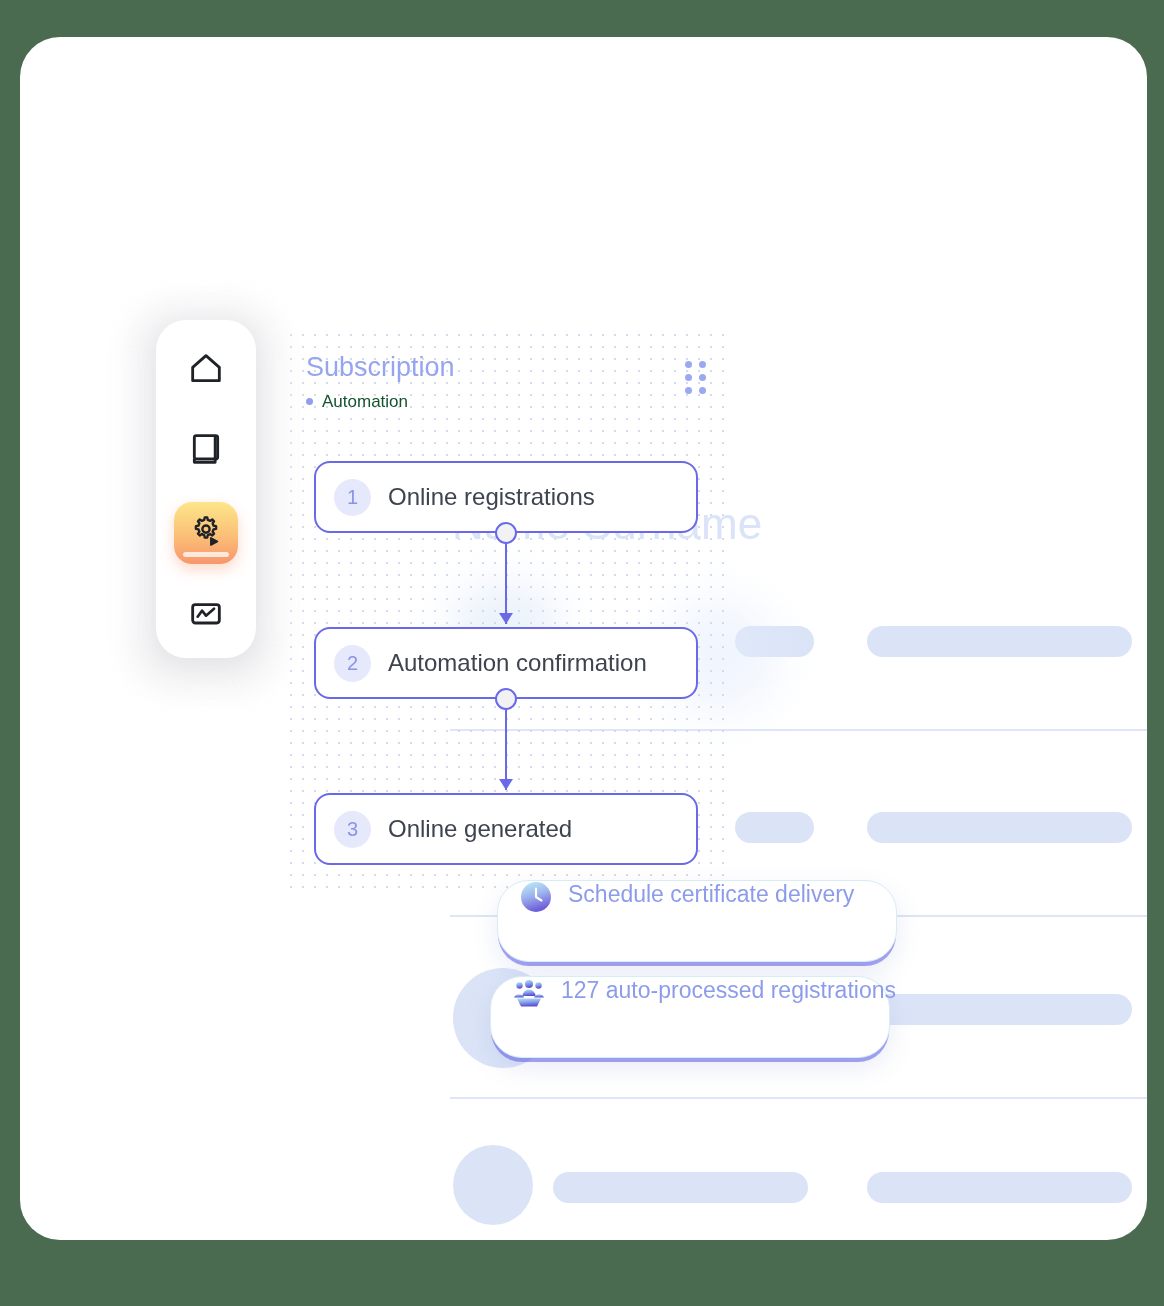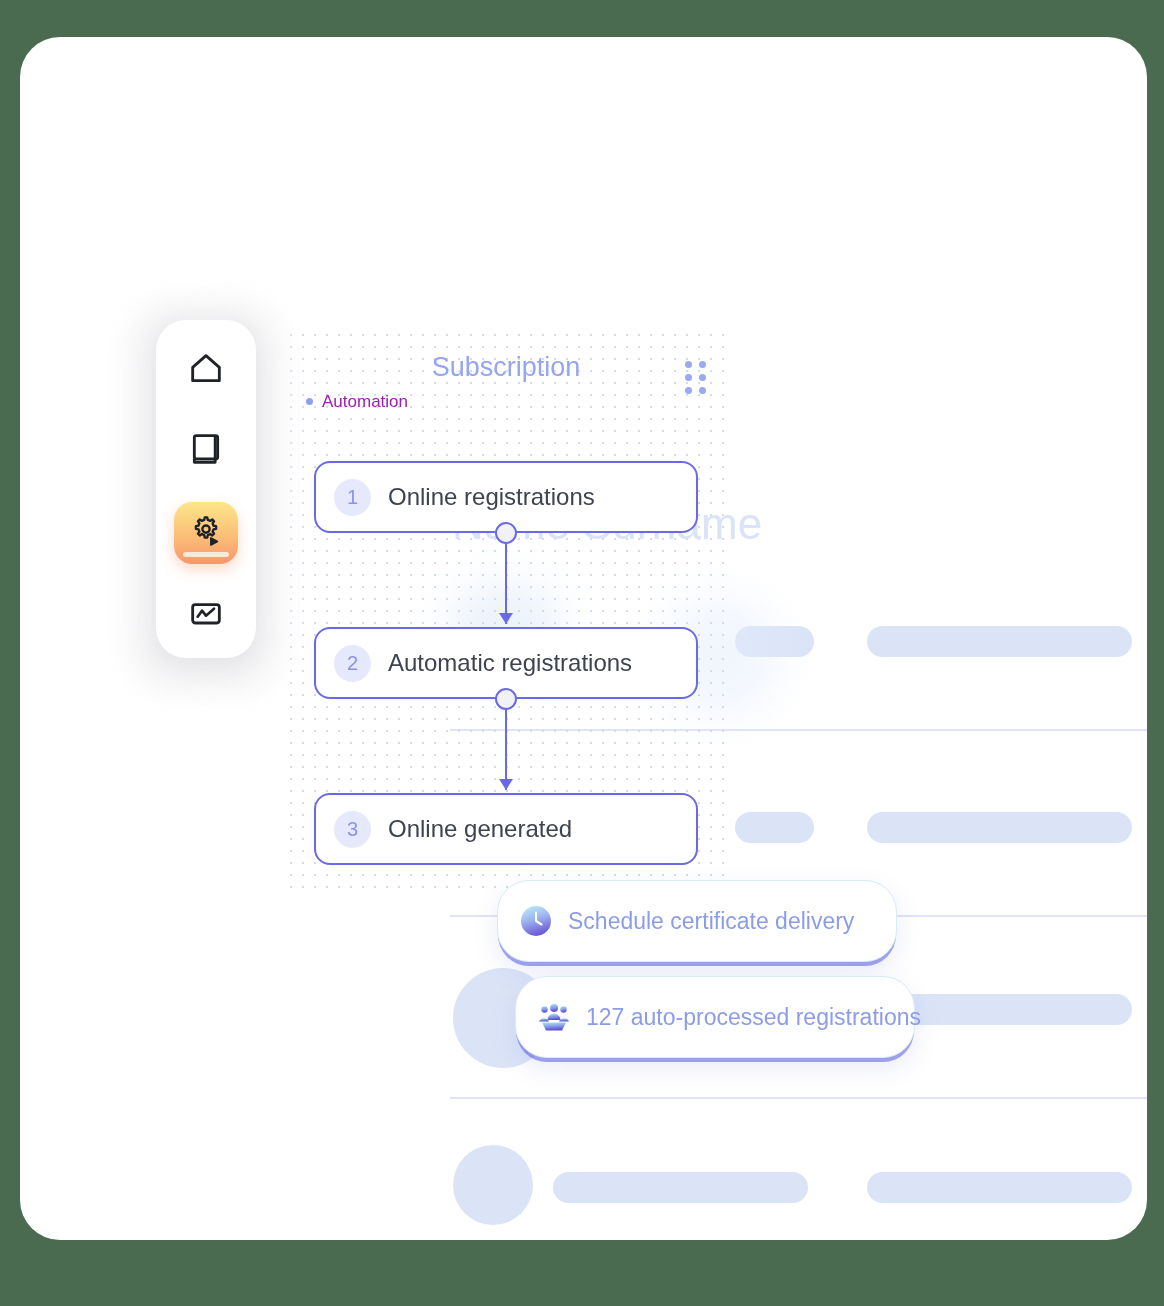--- a/index.html
+++ b/index.html
@@ -139,29 +139,28 @@
     position: absolute;
     left: 286px;
     top: 316px;
     width: 400px;
   }
   .panel-title {
     font-size: 27px;
     color: #95a5ef;
     font-weight: 400;
     line-height: 1.1;
-    text-align: center;
   }
   .panel-sub {
     margin-top: 9px;
     display: flex;
     align-items: center;
     gap: 9px;
     font-size: 17px;
-    color: #a21caf;
+    color: #14532d;
   }
   .sub-dot {
     width: 7px;
     height: 7px;
     border-radius: 50%;
     background: #8f9ff0;
     display: inline-block;
   }
   .drag-handle {
     position: absolute;
@@ -236,21 +235,20 @@
     border-top: 11px solid #6a6ae8;
   }
 
   
   .pill {
     position: absolute;
     height: 82px;
     background: #ffffff;
     border-radius: 32px;
     display: flex;
-    align-items: center;
     padding: 0 26px 0 22px;
     box-sizing: border-box;
     gap: 16px;
     border: 1.5px solid #d8ecf4;
     box-shadow: 0 5px 0 -1px rgba(90,90,230,.55), 0 10px 26px rgba(90,110,190,.13);
   }
   .pill-text {
     font-size: 23px;
     color: #8d9cea;
     white-space: nowrap;
@@ -356,21 +354,21 @@
   <div class="conn-arrow" style="left:479px;top:742px;"></div>
 
   <div class="step" style="top:424px;">
     <div class="step-badge">1</div>
     <div class="step-label">Online registrations</div>
   </div>
   <div class="conn-node" style="left:475px;top:485px;"></div>
 
   <div class="step" style="top:590px;">
     <div class="step-badge">2</div>
-    <div class="step-label">Automatic registrations</div>
+    <div class="step-label">Automation confirmation</div>
   </div>
   <div class="conn-node" style="left:475px;top:651px;"></div>
 
   <div class="step" style="top:756px;">
     <div class="step-badge">3</div>
     <div class="step-label">Online generated</div>
   </div>
 
   <div class="pill" style="left:477px;top:843px;width:400px;">
     <span class="pill-icon">
@@ -382,21 +380,21 @@
             <stop offset="100%" stop-color="#6f5fd8"></stop>
           </linearGradient>
         </defs>
         <circle cx="16" cy="16" r="15" fill="url(#gclock)"></circle>
         <path d="M16 7.5 L16 16 L21.5 19.5" stroke="#ffffff" stroke-width="2.1" fill="none" stroke-linecap="round" stroke-linejoin="round"></path>
       </svg>
     </span>
     <span class="pill-text">Schedule certificate delivery</span>
   </div>
 
-  <div class="pill" style="left:495px;top:939px;width:400px;">
+  <div class="pill" style="left:470px;top:939px;width:400px;">
     <span class="pill-icon">
       <svg width="32" height="32" viewBox="0 0 32 32">
         <defs>
           <linearGradient id="ggroup" x1="0" y1="0" x2="0.2" y2="1">
             <stop offset="0%" stop-color="#a8e6f2"></stop>
             <stop offset="45%" stop-color="#8fa8ee"></stop>
             <stop offset="100%" stop-color="#5b4fd0"></stop>
           </linearGradient>
         </defs>
         <circle cx="16" cy="7" r="4" fill="url(#ggroup)"></circle>

